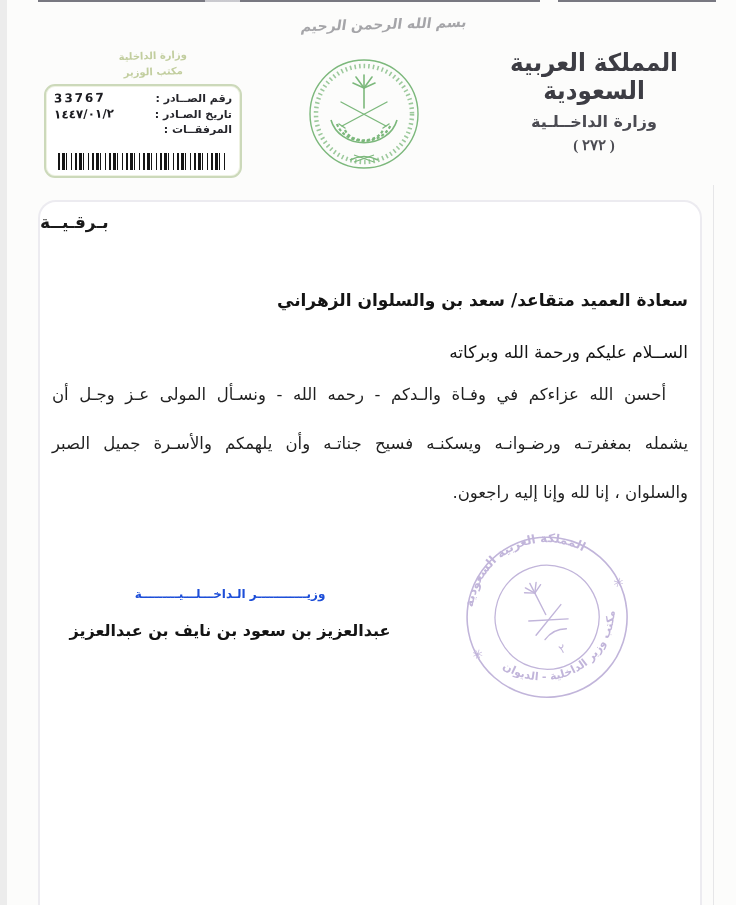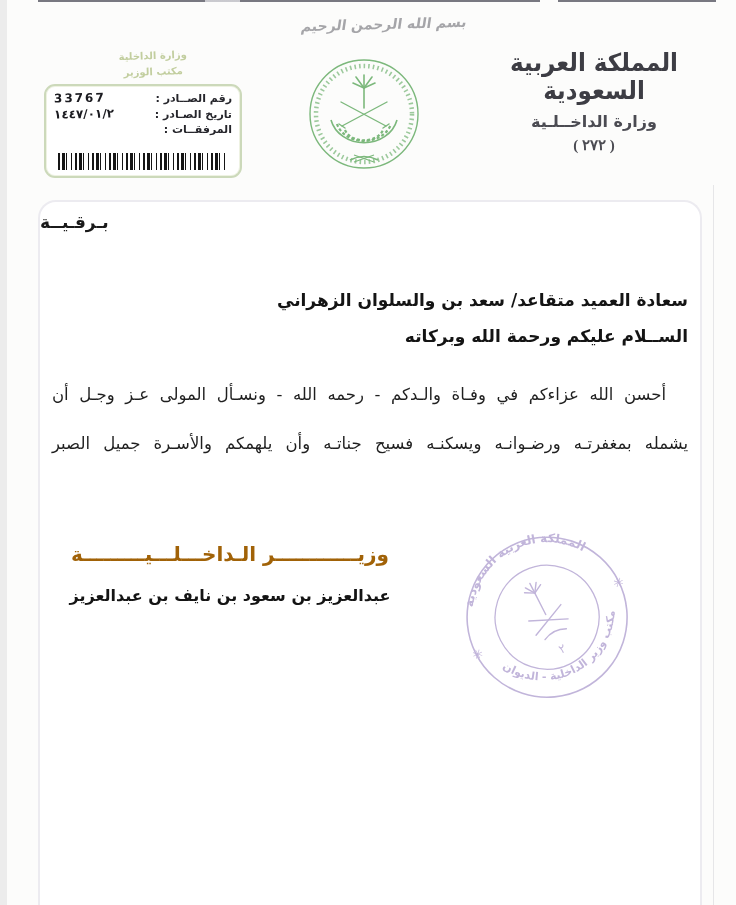--- a/index.html
+++ b/index.html
@@ -40,31 +40,31 @@
     background:repeating-linear-gradient(90deg,#151515 0 2px,transparent 2px 4px,#151515 4px 7px,
       transparent 7px 8px,#151515 8px 9px,transparent 9px 13px,#151515 13px 14px,transparent 14px 17px);}
 
   
   .letter-box{position:absolute;top:200px;left:38px;width:660px;height:705px;background:#ffffff;
     border:2px solid #ecebf0;border-bottom:none;border-radius:18px 18px 0 0;}
   .letter-title{position:absolute;top:10px;left:0;right:0;text-align:left;
     font-size:17px;font-weight:bold;color:#1a1a1a;direction:rtl;}
   .addressee{position:absolute;top:88px;left:16px;right:12px;direction:rtl;text-align:right;
     font-size:17px;font-weight:bold;color:#141414;}
-  .greeting{position:absolute;top:124px;left:16px;right:12px;direction:rtl;text-align:right;
-    font-size:17px;font-weight:bold;color:#141414;}
+  .greeting{position:absolute;top:140px;left:16px;right:12px;direction:rtl;text-align:right;
+    font-size:17px;font-weight:normal;color:#141414;}
   .body-text{position:absolute;top:168px;left:12px;right:12px;direction:rtl;
     font-size:16.5px;color:#1f1f1f;line-height:49px;}
   .body-line{text-align:justify;text-align-last:justify;}
   .body-line.first{padding-right:22px;}
   .body-line.last{text-align:right;text-align-last:right;}
 
   
   .sig{position:absolute;top:340px;left:16px;width:348px;text-align:center;direction:rtl;}
-  .sig-title{font-size:20px;font-weight:bold;color:#a16207;white-space:nowrap;}
+  .sig-title{font-size:12px;font-weight:bold;color:#1d4ed8;white-space:nowrap;margin-top:45px;}
   .sig-name{margin-top:20px;font-size:16px;font-weight:bold;color:#141414;white-space:nowrap;}
 
   
   .seal{position:absolute;top:528px;left:442px;transform:rotate(-27deg);opacity:.62;}
 </style>
 </head>
 <body>
 
 <div class="page">
 
@@ -137,20 +137,21 @@
   </div>
 
   <div class="letter-box">
     <div class="letter-title">بـرقـيــة</div>
     <div class="addressee">سعادة العميد متقاعد/ سعد بن والسلوان الزهراني</div>
     <div class="greeting">الســلام عليكم ورحمة الله وبركاته</div>
 
     <div class="body-text">
       <div class="body-line first">أحسن الله عزاءكم في وفـاة والـدكم - رحمه الله - ونسـأل المولى عـز وجـل أن</div>
       <div class="body-line">يشمله بمغفرتـه ورضـوانـه ويسكنـه فسيح جناتـه وأن يلهمكم والأسـرة جميل الصبر</div>
+      <div class="body-line last">والسلوان ، إنا لله وإنا إليه راجعون.</div>
     </div>
 
     <div class="sig">
       <div class="sig-title">وزيــــــــــــر الـداخـــلـــيـــــــــة</div>
       <div class="sig-name">عبدالعزيز بن سعود بن نايف بن عبدالعزيز</div>
     </div>
   </div>
 
   <div class="seal">
     <svg width="212" height="178" viewBox="0 0 212 178">

